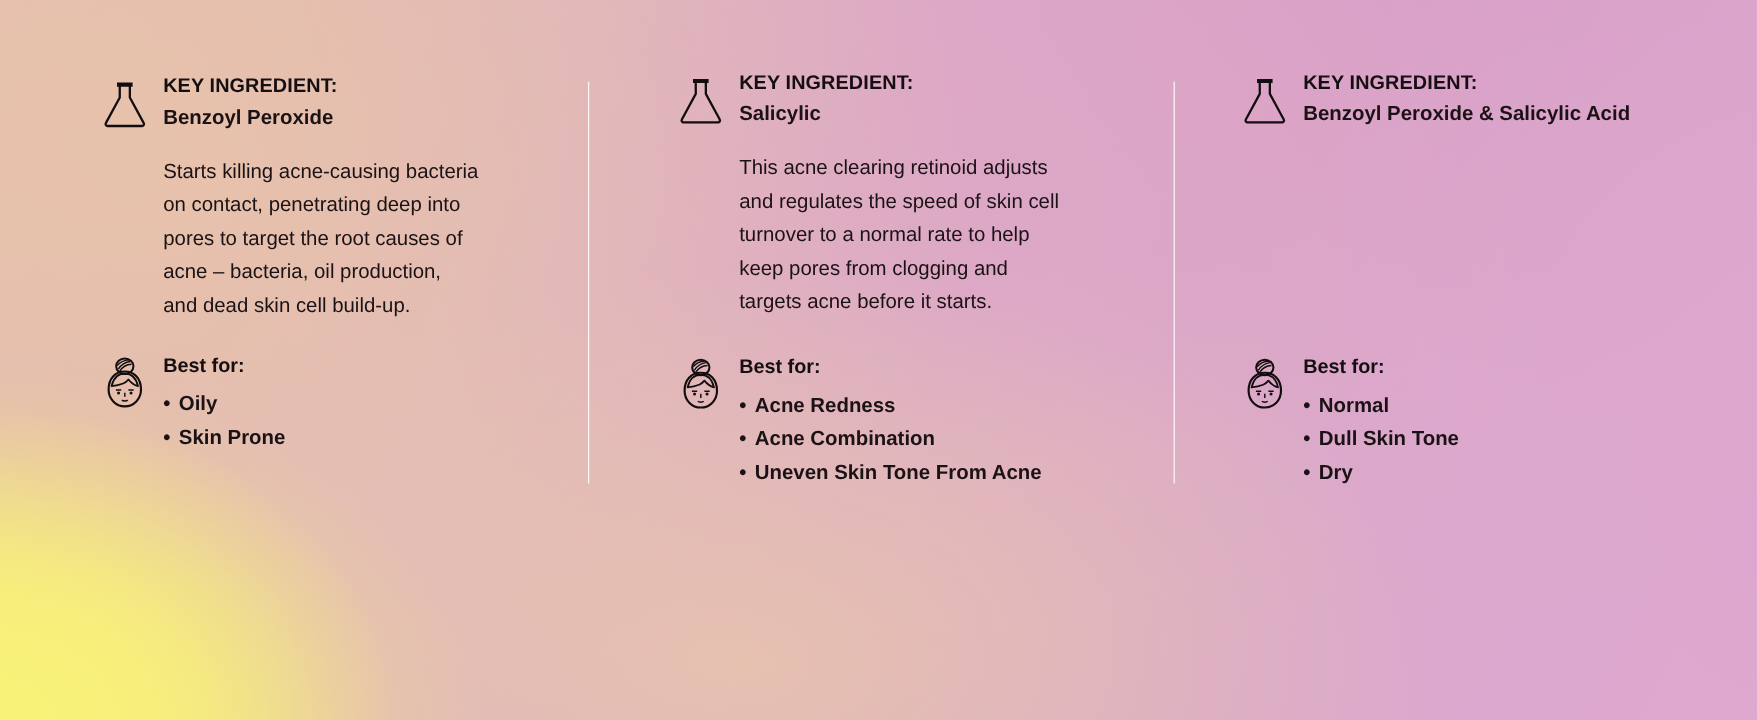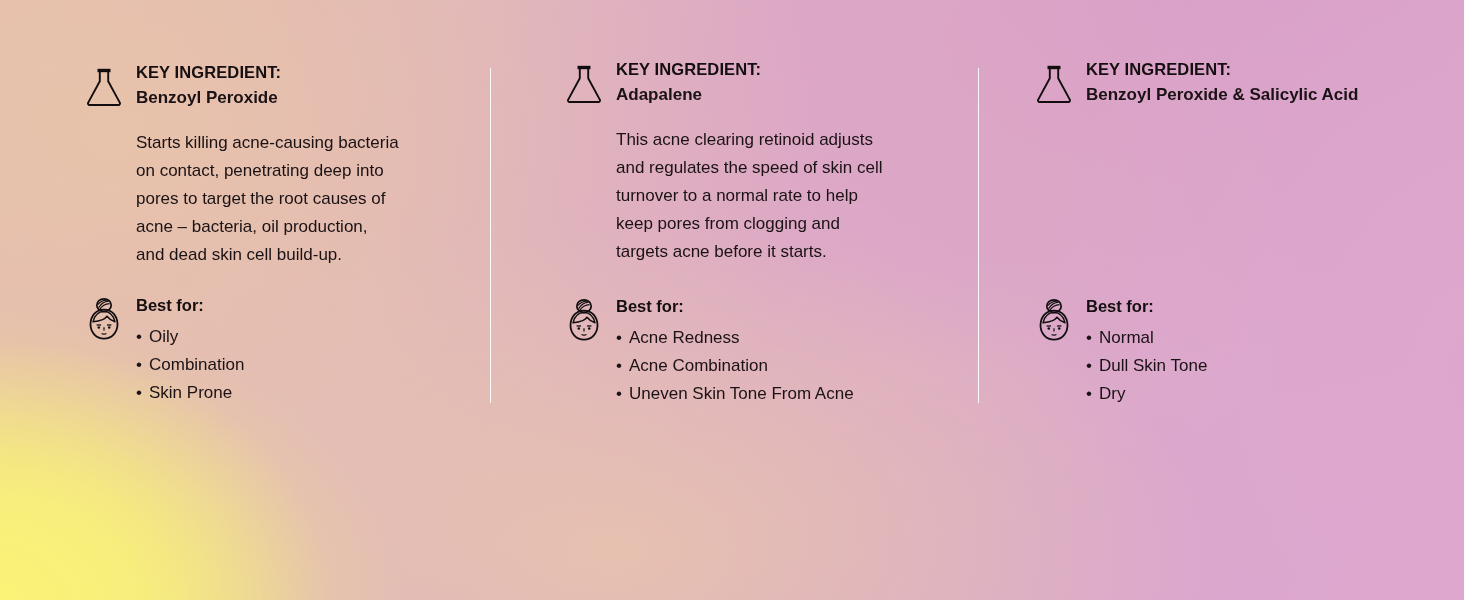--- a/index.html
+++ b/index.html
@@ -170,20 +170,21 @@
     font-size: 16.5px;
     font-weight: 700;
     line-height: 1.0;
     margin: 0 0 9px 0;
     color: #150f11;
   }
   .bestfor-list {
     list-style: none;
     margin: 0;
     padding: 0;
+    font-weight: bold;
   }
   .bestfor-list li {
     font-size: 17px;
     line-height: 28px;
     color: #1b1215;
     white-space: nowrap;
   }
   .bullet {
     display: inline-block;
     width: 13px;
@@ -245,39 +246,38 @@
             <circle cx="16.8" cy="30.4" r="1.25" fill="#120d0f"></circle>
             <circle cx="27.2" cy="30.4" r="1.25" fill="#120d0f"></circle>
             <path d="M22 30.2 V33.6" stroke="#120d0f" stroke-width="1.2"></path>
             <path d="M19.6 36.4 C20.6 37.4 23.4 37.4 24.4 36.4" stroke="#120d0f" stroke-width="1.3" fill="none"></path>
           </svg>
         </div>
         <div class="block-body">
           <p class="bestfor-title">Best for:</p>
           <ul class="bestfor-list">
             <li><span class="bullet">•</span><span>Oily</span></li>
-            <li><span class="bullet">•</span><span>Combination</span></li>
             <li><span class="bullet">•</span><span>Skin Prone</span></li>
           </ul>
         </div>
       </div>
     </div>
 
     <div class="col col-1">
 
       <div class="block block-ingredient-1">
         <div class="icon-slot">
           <svg width="44" height="48" viewBox="0 0 44 48" fill="none">
             <path d="M15.5 6.5 H28.5" stroke="#120d0f" stroke-width="3.4" stroke-linecap="butt"></path>
             <path d="M17.8 7.6 V17.2 L6.2 38.6 a1.6 1.6 0 0 0 1.4 2.4 H36.4 a1.6 1.6 0 0 0 1.4 -2.4 L26.2 17.2 V7.6" stroke="#120d0f" stroke-width="1.9" stroke-linejoin="round" fill="none"></path>
           </svg>
         </div>
         <div class="block-body">
           <p class="kicker">KEY INGREDIENT:</p>
-          <p class="ingredient-name">Adapalene</p>
+          <p class="ingredient-name">Salicylic</p>
           <p class="description">This acne clearing retinoid adjusts
 and regulates the speed of skin cell
 turnover to a normal rate to help
 keep pores from clogging and
 targets acne before it starts.</p>
         </div>
       </div>
 
       <div class="block block-bestfor-1">
         <div class="icon-slot">

